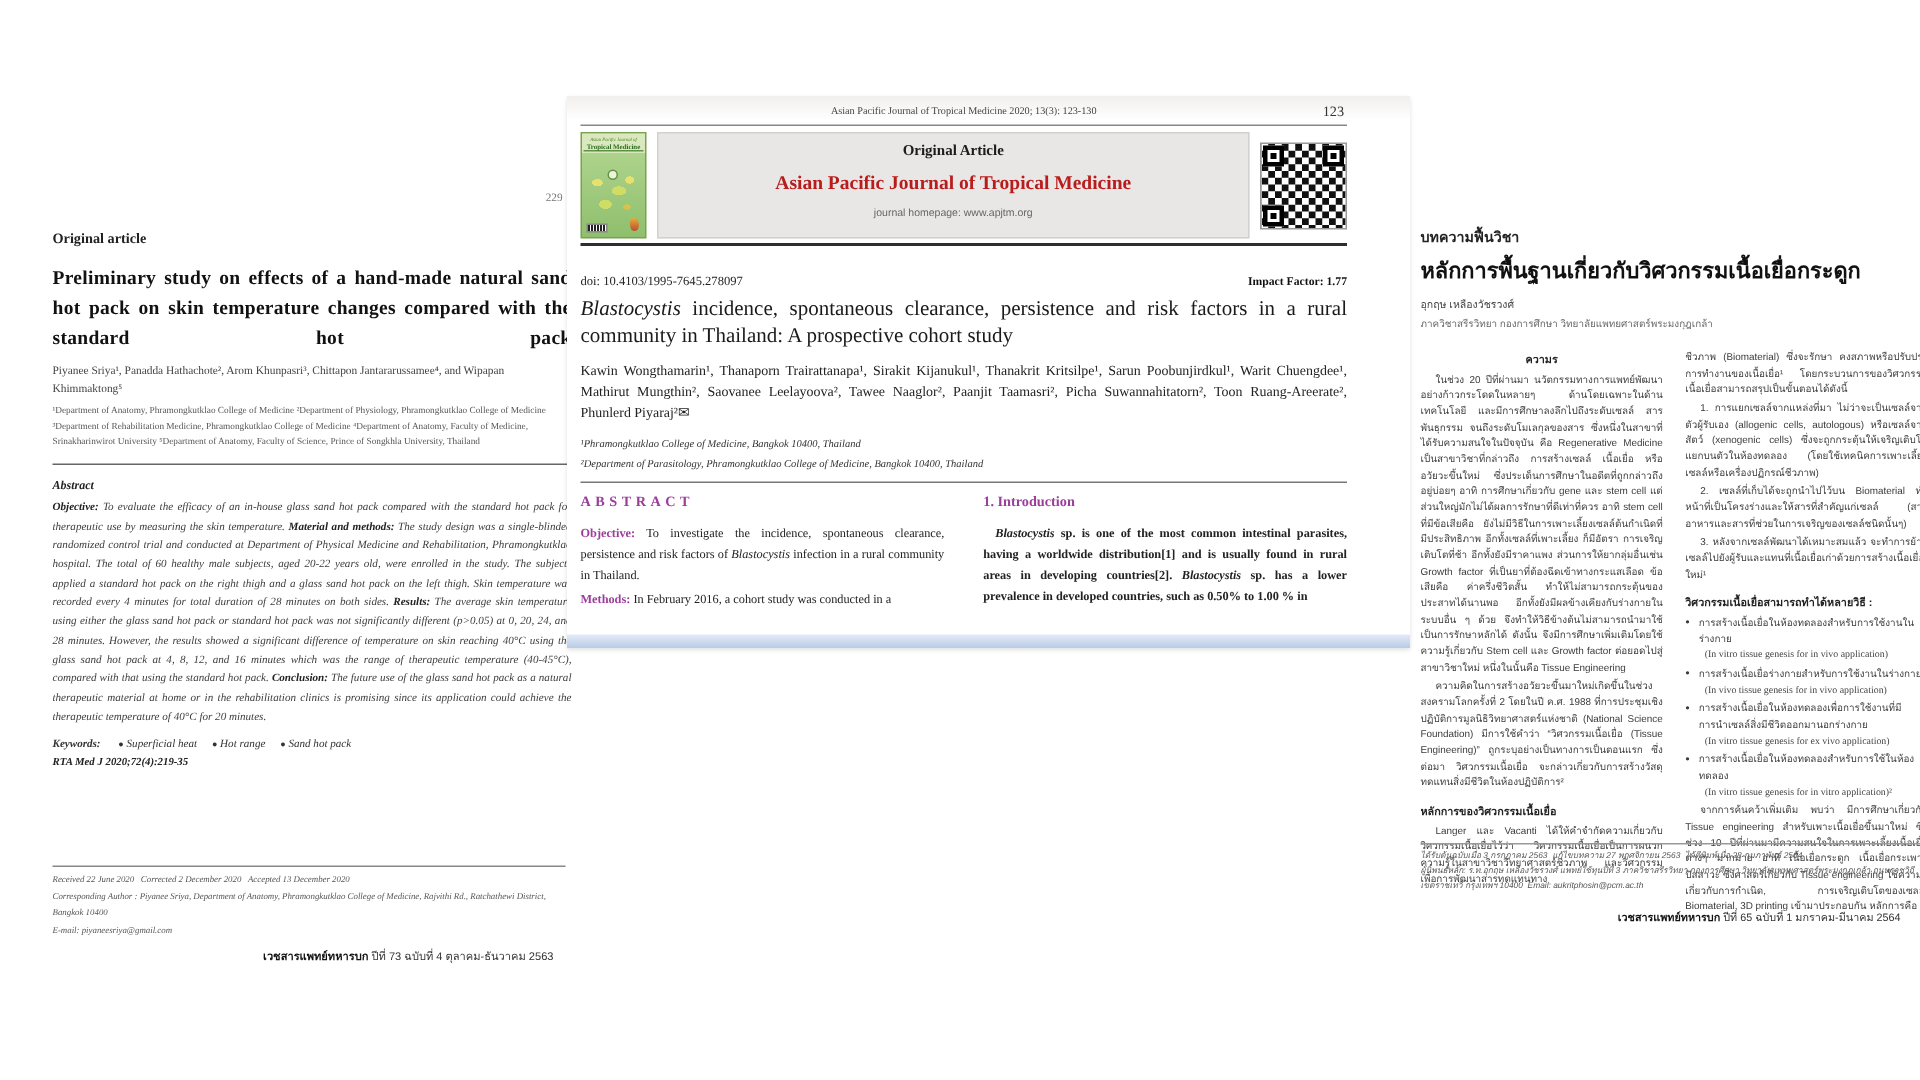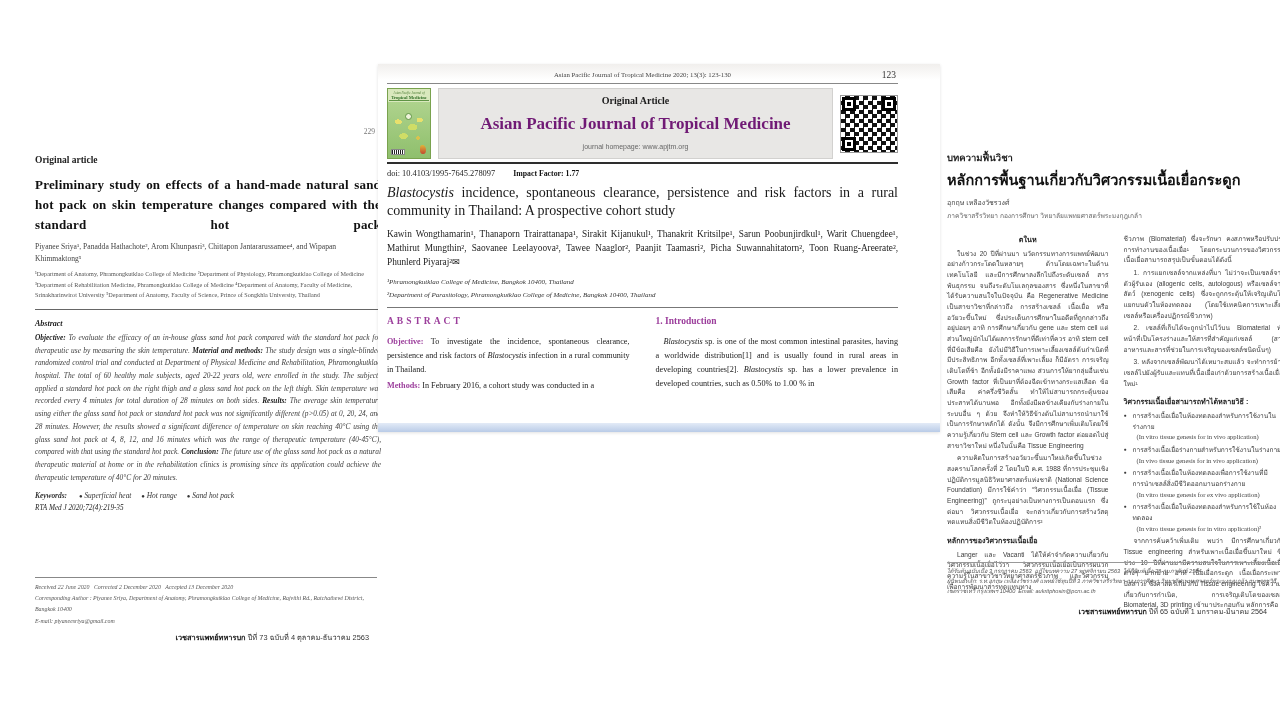--- a/index.html
+++ b/index.html
@@ -18,21 +18,21 @@
   .lp-affil { margin-top:5px; font-size:6.2px; line-height:1.7; color:#555; }
   .lp-rule { border:none; border-top:1px solid #666; margin-top:8px; }
   .lp-abslabel { margin-top:9px; font-size:8px; font-weight:bold; font-style:italic; color:#222; }
   .lp-abstract { margin-top:4px; font-size:7.4px; font-style:italic; line-height:1.72;
                  text-align:justify; color:#3d3d3d; }
   .lp-abstract b { font-style:italic; color:#222; }
   .lp-keywords { margin-top:6px; font-size:7.4px; font-style:italic; color:#333; }
   .lp-keywords b { margin-right:10px; }
   .lp-keywords .kw { margin-right:8px; }
   .lp-keywords .dot { font-size:6px; font-style:normal; }
-  .lp-cite { margin-top:4px; font-size:7.2px; font-weight:normal; font-style:italic; color:#222; }
+  .lp-cite { margin-top:4px; font-size:7.2px; font-weight:bold; font-style:italic; color:#222; }
   .lp-footer { position:absolute; top:452px; left:0; right:4px; border-top:1px solid #888;
                padding-top:4px; font-size:5.9px; font-style:italic; color:#555; line-height:1.9; }
   .lp-journal { position:absolute; top:506px; left:0; right:12px; text-align:right;
                 font-size:7.4px; color:#333; font-family:"Liberation Sans", sans-serif; }
   .lp-journal b { color:#111; }
 
   
   .page-mid { left:378px; top:64px; width:562px; height:368px; z-index:2;
               background:linear-gradient(#f1efed, #ffffff 16px);
               box-shadow:0 1px 3px rgba(0,0,0,.12); padding:7px 42px 0 9px; color:#222; }
@@ -56,44 +56,44 @@
                radial-gradient(4px 3px at 75% 75%, #d8c24e 60%, transparent 61%); }
   .cov-dot { position:absolute; top:24px; left:50%; width:7px; height:7px; margin-left:-4px;
              border:1px solid #5f9444; border-radius:50%; background:#eef3da; }
   .cov-bird { position:absolute; right:4px; bottom:4px; width:6px; height:9px;
               background:linear-gradient(#e0b33a,#c24a2e); border-radius:40% 60% 50% 50%; }
   .cov-barcode { position:absolute; left:3px; bottom:3px; width:14px; height:6px; background:
       repeating-linear-gradient(90deg,#222 0 1px,#fff 1px 2px); border:1px solid #888; }
   .mp-bannerbox { flex:1; background:#e8e7e5; border:1px solid #d2d1cf; text-align:center;
                   padding-top:6px; }
   .mp-arttype { font-size:10px; font-weight:bold; color:#1c1c1c; }
-  .mp-jname { margin-top:8px; font-size:17px; font-weight:bold; color:#701a75; }
+  .mp-jname { margin-top:8px; font-size:13px; font-weight:bold; color:#b91c1c; }
   .mp-homepage { margin-top:9px; font-size:7px; color:#666;
                  font-family:"Liberation Sans", sans-serif; }
   .mp-qr { position:relative; width:58px; height:58px; align-self:center; border:1px solid #999;
            background:conic-gradient(#111 25%, #fff 0 50%, #111 0 75%, #fff 0) 0 0/9px 9px; }
   .mp-qr .f { position:absolute; width:14px; height:14px; border:3px solid #000; background:#fff; }
   .mp-qr .f::after { content:""; position:absolute; inset:2px; background:#000; }
   .mp-qr .tl { top:1px; left:1px; } .mp-qr .tr { top:1px; right:1px; } .mp-qr .bl { bottom:1px; left:1px; }
-  .mp-doirow { display:flex; justify-content:flex-start; align-items:flex-end; margin-top:5px; }
+  .mp-doirow { display:flex; justify-content:space-between; align-items:flex-end; margin-top:19px; }
   .mp-doi { font-size:8.4px; color:#222; }
   .mp-if { font-size:7.8px; font-weight:bold; color:#111;padding-left:18px; }
   .mp-title { margin-top:6px; font-size:14px; font-weight:normal; color:#1a1a1a; line-height:1.3;
               text-align:justify; }
   .mp-authors { margin-top:8px; font-size:9.3px; line-height:1.5; color:#222; text-align:justify; }
   .mp-affil { margin-top:6px; font-size:7px; font-style:italic; line-height:1.8; color:#333; }
   .mp-rule2 { border:none; border-top:1px solid #777; margin-top:6px; }
   .mp-cols { display:flex; gap:26px; margin-top:8px; }
   .mp-col { flex:1; }
   .mp-h { font-size:9.5px; font-weight:bold; color:#9b3d9b; }
   .mp-h.sp { letter-spacing:3px; }
   .mp-col p { margin-top:9px; font-size:8.2px; line-height:1.7; text-align:justify; color:#222; }
   .mp-col p.tight { margin-top:2px; }
   .mp-col .pl { color:#9b3d9b; font-weight:bold; }
-  .mp-col p.ind { text-indent:8px; }
+  .mp-col p.ind { text-indent:8px;font-weight:bold; }
   .mp-bluestrip { position:absolute; left:0; right:0; bottom:0; height:9px;
                   background:linear-gradient(#e3ebf7,#b9cbe7); }
 
   
   .page-right { left:947px; top:138px; width:338px; height:512px; z-index:3;
                 font-family:"Liberation Sans", sans-serif; color:#333; }
   .rp-section { margin-top:12px; font-size:9.5px; font-weight:bold; color:#222; }
   .rp-title { margin-top:3px; font-size:14.5px; font-weight:bold; color:#111; }
   .rp-author { margin-top:6px; font-size:7px; color:#444; }
   .rp-affil { margin-top:2px; font-size:6.6px; color:#666; }
@@ -200,21 +200,21 @@
     <div class="mp-bluestrip"></div>
   </section>
 
   <section class="page page-right">
     <div class="rp-section">บทความฟื้นวิชา</div>
     <h1 class="rp-title">หลักการพื้นฐานเกี่ยวกับวิศวกรรมเนื้อเยื่อกระดูก</h1>
     <div class="rp-author">อุกฤษ เหลืองวัชรวงศ์</div>
     <div class="rp-affil">ภาควิชาสรีรวิทยา กองการศึกษา วิทยาลัยแพทยศาสตร์พระมงกุฎเกล้า</div>
     <div class="rp-cols">
       <div class="rp-col">
-        <div class="rp-h-center">ตในห</div>
+        <div class="rp-h-center">ความร</div>
         <p>ในช่วง 20 ปีที่ผ่านมา นวัตกรรมทางการแพทย์พัฒนาอย่างก้าวกระโดดในหลายๆ ด้านโดยเฉพาะในด้านเทคโนโลยี และมีการศึกษาลงลึกไปถึงระดับเซลล์ สารพันธุกรรม จนถึงระดับโมเลกุลของสาร ซึ่งหนึ่งในสาขาที่ได้รับความสนใจในปัจจุบัน คือ Regenerative Medicine เป็นสาขาวิชาที่กล่าวถึง การสร้างเซลล์ เนื้อเยื่อ หรืออวัยวะขึ้นใหม่ ซึ่งประเด็นการศึกษาในอดีตที่ถูกกล่าวถึงอยู่บ่อยๆ อาทิ การศึกษาเกี่ยวกับ gene และ stem cell แต่ส่วนใหญ่มักไม่ได้ผลการรักษาที่ดีเท่าที่ควร อาทิ stem cell ที่มีข้อเสียคือ ยังไม่มีวิธีในการเพาะเลี้ยงเซลล์ต้นกำเนิดที่มีประสิทธิภาพ อีกทั้งเซลล์ที่เพาะเลี้ยง ก็มีอัตรา การเจริญเติบโตที่ช้า อีกทั้งยังมีราคาแพง ส่วนการให้ยากลุ่มอื่นเช่น Growth factor ที่เป็นยาที่ต้องฉีดเข้าทางกระแสเลือด ข้อเสียคือ ค่าครึ่งชีวิตสั้น ทำให้ไม่สามารถกระตุ้นของประสาทได้นานพอ อีกทั้งยังมีผลข้างเคียงกับร่างกายในระบบอื่น ๆ ด้วย จึงทำให้วิธีข้างต้นไม่สามารถนำมาใช้เป็นการรักษาหลักได้ ดังนั้น จึงมีการศึกษาเพิ่มเติมโดยใช้ความรู้เกี่ยวกับ Stem cell และ Growth factor ต่อยอดไปสู่สาขาวิชาใหม่ หนึ่งในนั้นคือ Tissue Engineering</p>
         <p>ความคิดในการสร้างอวัยวะขึ้นมาใหม่เกิดขึ้นในช่วงสงครามโลกครั้งที่ 2 โดยในปี ค.ศ. 1988 ที่การประชุมเชิงปฏิบัติการมูลนิธิวิทยาศาสตร์แห่งชาติ (National Science Foundation) มีการใช้คำว่า “วิศวกรรมเนื้อเยื่อ (Tissue Engineering)” ถูกระบุอย่างเป็นทางการเป็นตอนแรก ซึ่งต่อมา วิศวกรรมเนื้อเยื่อ จะกล่าวเกี่ยวกับการสร้างวัสดุทดแทนสิ่งมีชีวิตในห้องปฏิบัติการ²</p>
         <div class="rp-h">หลักการของวิศวกรรมเนื้อเยื่อ</div>
         <p>Langer และ Vacanti ได้ให้คำจำกัดความเกี่ยวกับวิศวกรรมเนื้อเยื่อไว้ว่า วิศวกรรมเนื้อเยื่อเป็นการผนวกความรู้ในสาขาวิชาวิทยาศาสตร์ชีวภาพ และวิศวกรรมเพื่อการพัฒนาสารทดแทนทาง</p>
       </div>
       <div class="rp-col">
         <p class="noind">ชีวภาพ (Biomaterial) ซึ่งจะรักษา คงสภาพหรือปรับปรุงการทำงานของเนื้อเยื่อ¹ โดยกระบวนการของวิศวกรรมเนื้อเยื่อสามารถสรุปเป็นขั้นตอนได้ดังนี้</p>
         <div class="rp-list">
           <div>1. การแยกเซลล์จากแหล่งที่มา ไม่ว่าจะเป็นเซลล์จากตัวผู้รับเอง (allogenic cells, autologous) หรือเซลล์จากสัตว์ (xenogenic cells) ซึ่งจะถูกกระตุ้นให้เจริญเติบโตแยกบนตัวในห้องทดลอง (โดยใช้เทคนิคการเพาะเลี้ยงเซลล์หรือเครื่องปฏิกรณ์ชีวภาพ)</div>
           <div>2. เซลล์ที่เก็บได้จะถูกนำไปไว้บน Biomaterial ทำหน้าที่เป็นโครงร่างและให้สารที่สำคัญแก่เซลล์ (สารอาหารและสารที่ช่วยในการเจริญของเซลล์ชนิดนั้นๆ)</div>

